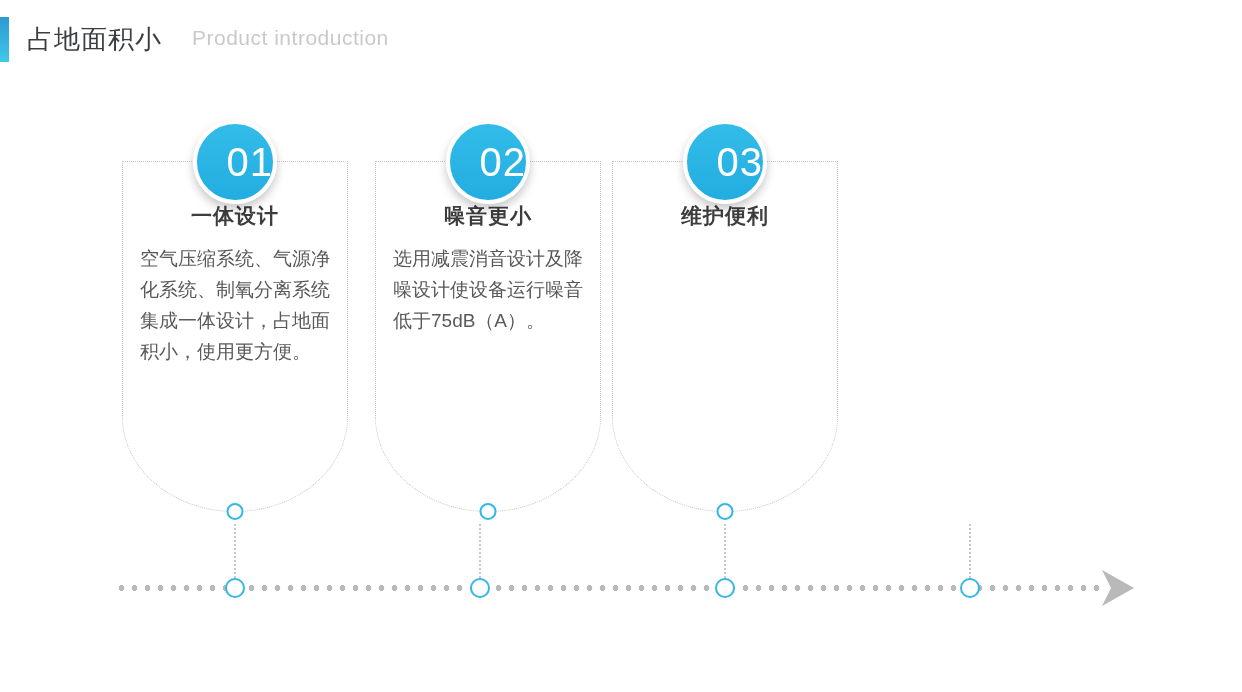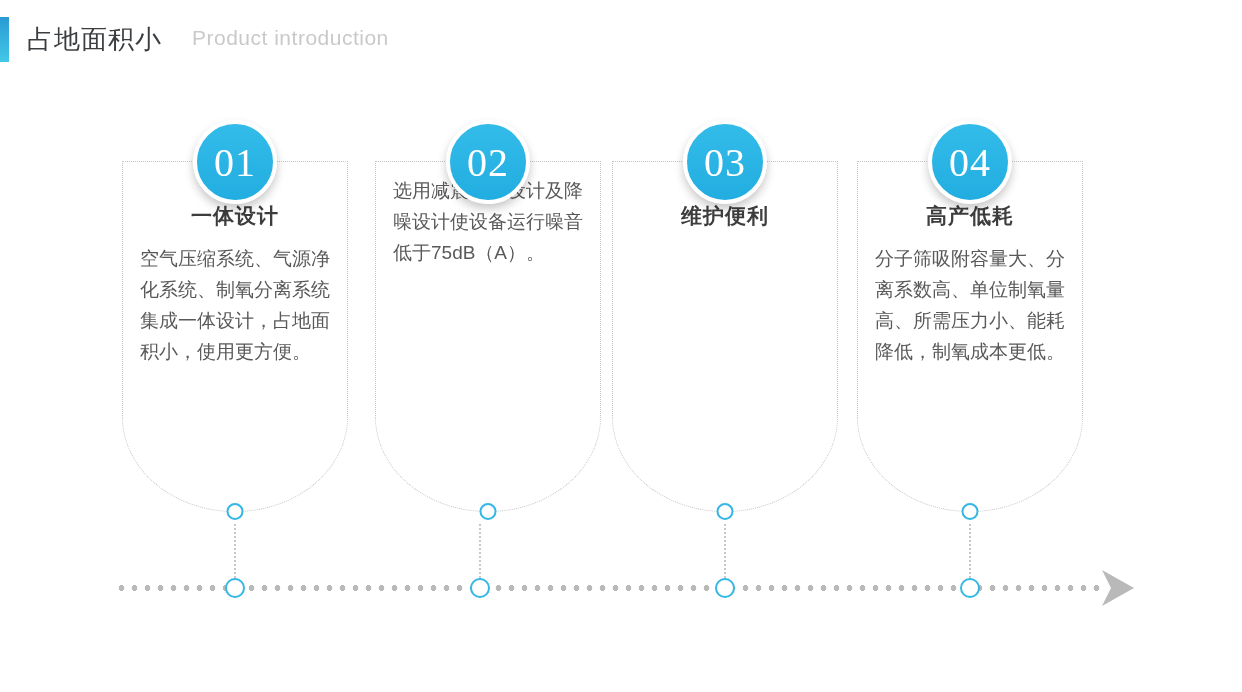--- a/index.html
+++ b/index.html
@@ -33,23 +33,22 @@
     border:1px dotted #c4c4c4;
     border-radius:0 0 50% 50% / 0 0 95px 95px;
     background:#fff;
   }
   .num-circle {
     position:absolute; top:-42px; left:50%; transform:translateX(-50%);
     width:76px; height:76px; border-radius:50%;
     background:linear-gradient(180deg,#33bce9 0%,#22ade1 100%);
     border:4px solid #ffffff;
     box-shadow:0 5px 10px rgba(0,0,0,0.22);
-    display:flex; align-items:center; justify-content:center;
+    display:flex; align-items:center; justify-content:flex-end;
     z-index:3;
-    font-family:Liberation Serif, serif;
   }
   .num-circle span {
     color:#ffffff; font-size:40px; font-weight:300; letter-spacing:1px;
   }
   .card-title {
     margin-top:40px; text-align:center;
     font-size:21px; font-weight:bold; color:#3d3d3d; letter-spacing:1px;
   }
   .card-body {
     margin:13px 17px 0 17px;
@@ -95,40 +94,33 @@
     </div>
     <div class="card-title">一体设计</div>
     <div class="card-body">空气压缩系统、气源净化系统、制氧分离系统集成一体设计，占地面积小，使用更方便。</div>
     <div class="bottom-dot"></div>
   </div>
 
   <div class="card" style="left:375px">
     <div class="num-circle">
       <span>02</span>
     </div>
+    <div class="card-title">噪音更小</div>
     <div class="card-body">选用减震消音设计及降噪设计使设备运行噪音低于75dB（A）。</div>
     <div class="bottom-dot"></div>
   </div>
 
   <div class="card" style="left:612px">
     <div class="num-circle">
       <span>03</span>
     </div>
     <div class="card-title">维护便利</div>
     <div class="bottom-dot"></div>
   </div>
 
-  <div class="card" style="left:857px">
-    <div class="num-circle">
-      <span>04</span>
-    </div>
-    <div class="card-title">高产低耗</div>
-    <div class="card-body">分子筛吸附容量大、分离系数高、单位制氧量高、所需压力小、能耗降低，制氧成本更低。</div>
-    <div class="bottom-dot"></div>
-  </div>
 
   <div class="v-connector" style="left:234px"></div>
   <div class="v-connector" style="left:479px"></div>
   <div class="v-connector" style="left:724px"></div>
   <div class="v-connector" style="left:969px"></div>
 
   <div class="timeline-dots"></div>
   <div class="timeline-node" style="left:225px"></div>
   <div class="timeline-node" style="left:470px"></div>
   <div class="timeline-node" style="left:715px"></div>

